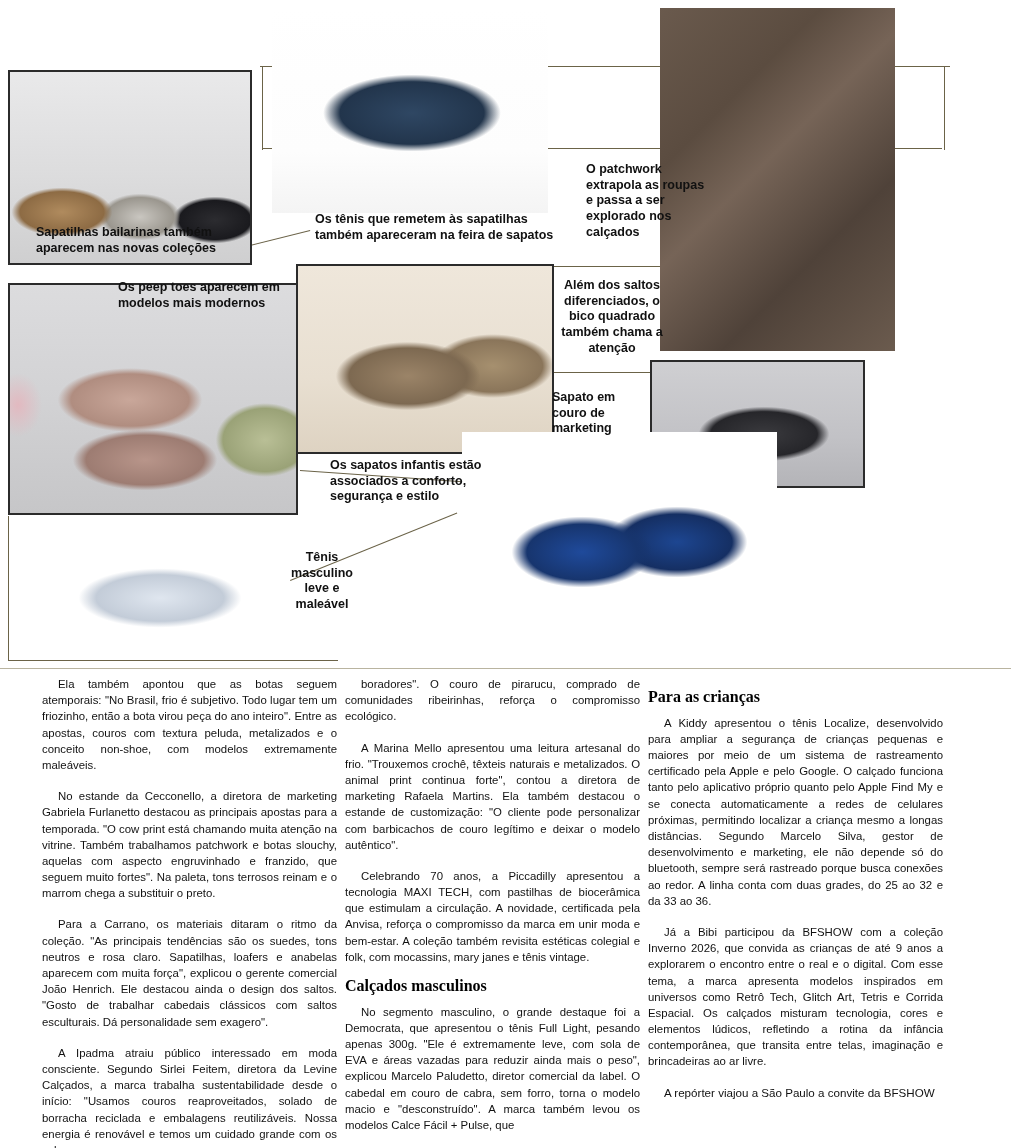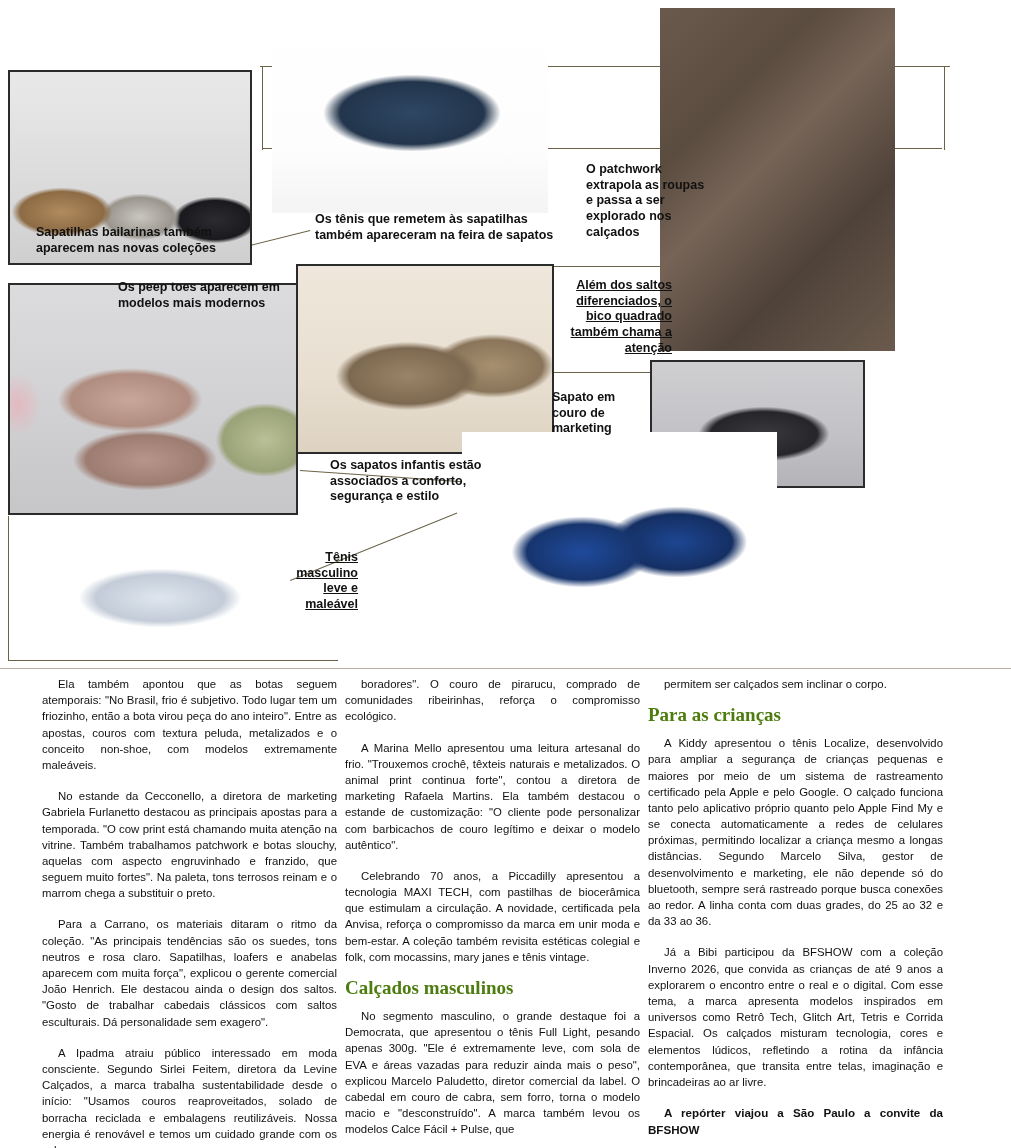--- a/index.html
+++ b/index.html
@@ -34,21 +34,21 @@
   .photo.noborder { border: none; }
 
   .caption {
     position: absolute;
     font-weight: bold;
     font-size: 12.5px;
     line-height: 1.25;
     color: #111;
   }
   .caption.center { text-align: left; }
-  .caption.left { text-align: right; text-decoration: underline; }
+  .caption.left { text-align: center; }
   .vline {
     position: absolute;
     border-left: 1px solid #6b6348;
   }
   .hline {
     position: absolute;
     border-top: 1px solid #6b6348;
   }
 
   
@@ -68,29 +68,29 @@
     color: #111;
     text-align: justify;
   }
   .col p {
     margin: 0 0 0 0;
     text-indent: 16px;
     hyphens: auto;
   }
   .col p + p { margin-top: 15px; }
   h2.subhead {
-    font-size: 19px;
-    color: #4d7c0f;
+    font-size: 16px;
+    color: #000000;
     font-weight: bold;
     margin: 10px 0 6px 0;
     text-indent: 0;
     font-family: "Liberation Serif", serif;
   }
   .credit {
-    font-weight: bold;
+    font-weight: normal;
     font-size: 11.6px;
     margin-top: 12px;
     text-indent: 0;
   }
 
   .topline {
     position: absolute;
     left: 0;
     top: 668px;
     width: 1011px;
@@ -210,20 +210,19 @@
 
   <div class="col">
     <p>boradores". O couro de pirarucu, comprado de comunidades ribeirinhas, reforça o compromisso ecológico.</p>
     <p>A Marina Mello apresentou uma leitura artesanal do frio. "Trouxemos crochê, têxteis naturais e metalizados. O animal print continua forte", contou a diretora de marketing Rafaela Martins. Ela também destacou o estande de customização: "O cliente pode personalizar com barbicachos de couro legítimo e deixar o modelo autêntico".</p>
     <p>Celebrando 70 anos, a Piccadilly apresentou a tecnologia MAXI TECH, com pastilhas de biocerâmica que estimulam a circulação. A novidade, certificada pela Anvisa, reforça o compromisso da marca em unir moda e bem-estar. A coleção também revisita estéticas colegial e folk, com mocassins, mary janes e tênis vintage.</p>
     <h2 class="subhead">Calçados masculinos</h2>
     <p>No segmento masculino, o grande destaque foi a Democrata, que apresentou o tênis Full Light, pesando apenas 300g. "Ele é extremamente leve, com sola de EVA e áreas vazadas para reduzir ainda mais o peso", explicou Marcelo Paludetto, diretor comercial da label. O cabedal em couro de cabra, sem forro, torna o modelo macio e "desconstruído". A marca também levou os modelos Calce Fácil + Pulse, que</p>
   </div>
 
   <div class="col">
-    <p>permitem ser calçados sem inclinar o corpo.</p>
     <h2 class="subhead">Para as crianças</h2>
     <p>A Kiddy apresentou o tênis Localize, desenvolvido para ampliar a segurança de crianças pequenas e maiores por meio de um sistema de rastreamento certificado pela Apple e pelo Google. O calçado funciona tanto pelo aplicativo próprio quanto pelo Apple Find My e se conecta automaticamente a redes de celulares próximas, permitindo localizar a criança mesmo a longas distâncias. Segundo Marcelo Silva, gestor de desenvolvimento e marketing, ele não depende só do bluetooth, sempre será rastreado porque busca conexões ao redor. A linha conta com duas grades, do 25 ao 32 e da 33 ao 36.</p>
     <p>Já a Bibi participou da BFSHOW com a coleção Inverno 2026, que convida as crianças de até 9 anos a explorarem o encontro entre o real e o digital. Com esse tema, a marca apresenta modelos inspirados em universos como Retrô Tech, Glitch Art, Tetris e Corrida Espacial. Os calçados misturam tecnologia, cores e elementos lúdicos, refletindo a rotina da infância contemporânea, que transita entre telas, imaginação e brincadeiras ao ar livre.</p>
     <p class="credit">A repórter viajou a São Paulo a convite da BFSHOW</p>
   </div>
 
 </div>
 
 </body></html>

